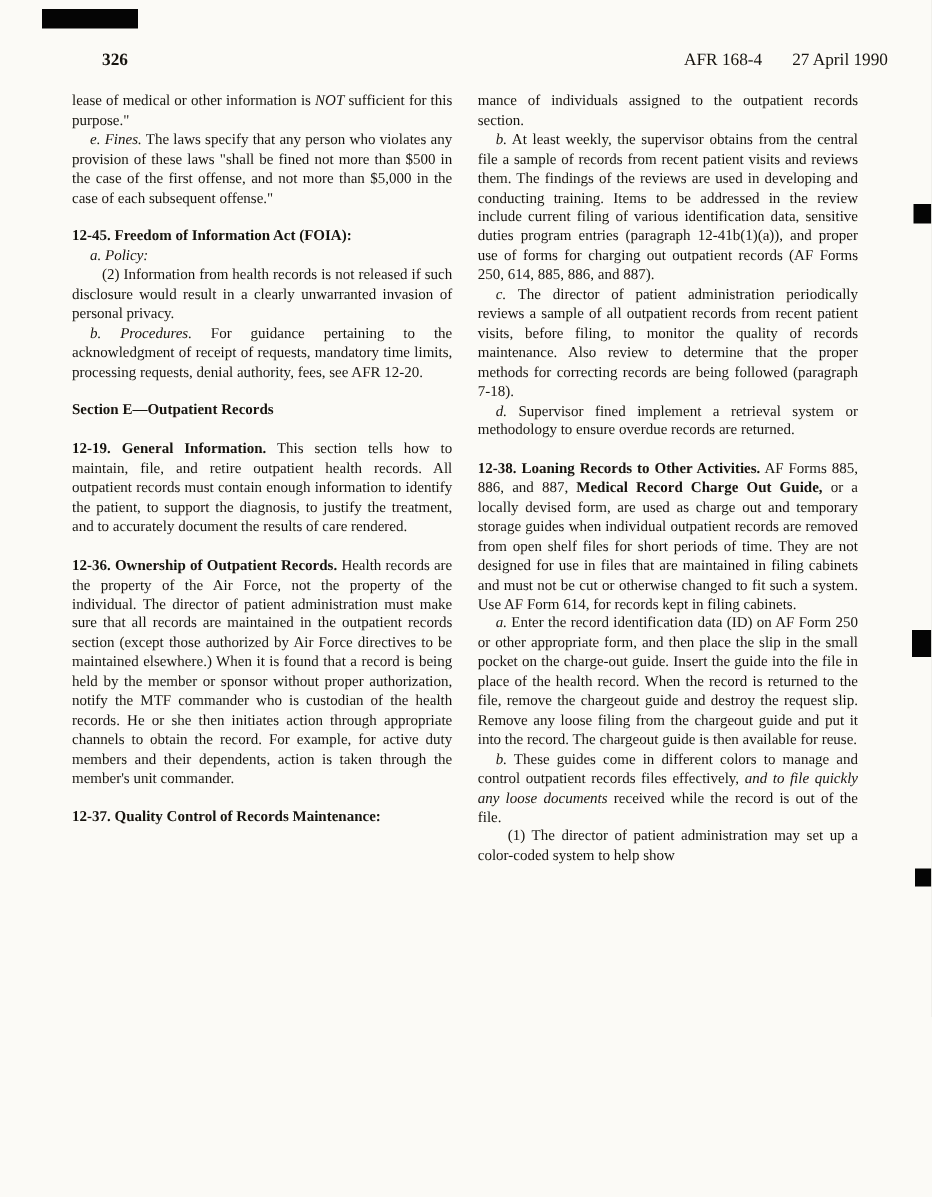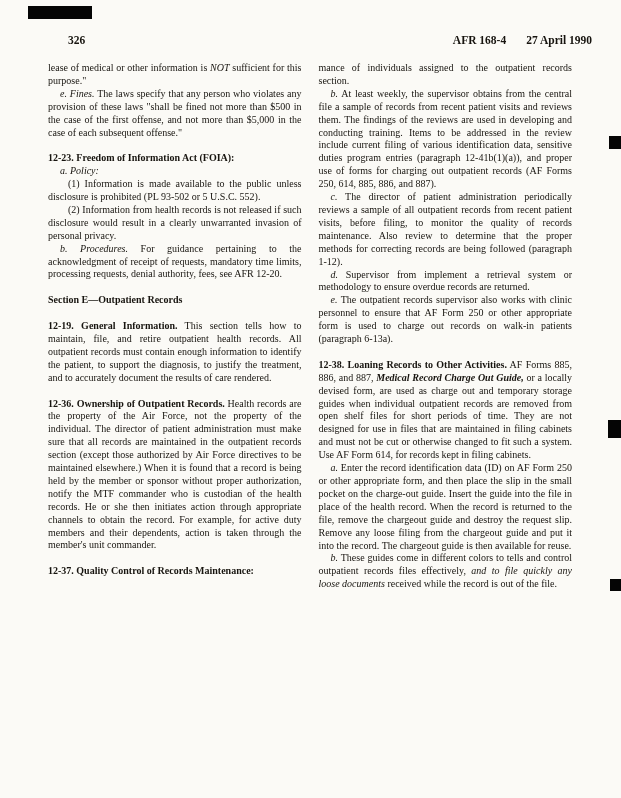--- a/index.html
+++ b/index.html
@@ -18,42 +18,42 @@
     top: 34px;
     left: 48px;
     width: 524px;
     display: flex;
     justify-content: space-between;
     align-items: baseline;
     font-size: 11.5px;
     font-weight: 700;
     margin-left: 20px;
   }
-  .header-right { display: flex; gap: 20px; font-weight: 700; }
+  .header-right { display: flex; gap: 20px; font-weight: 400; }
   .content {
     position: absolute;
     top: 62px;
     left: 48px;
     width: 524px;
     display: flex;
     gap: 17px;
   }
   .column {
     width: 253.5px;
     font-size: 10px;
     line-height: 12.9px;
     text-align: justify;
   }
   p.para { margin: 0; }
   p.space-before { margin-top: 12.9px; }
   p.indent-first { text-indent: 12px; }
   p.indent-double { text-indent: 20px; }
   .seg-bold { font-weight: 700; }
   .seg-italic { font-style: italic; }
-  .seg-bold-italic { font-weight: 700; font-style: italic; }
+  .seg-bold-italic { font-weight: 700; }
   .artifact { position: absolute; background: #050505; }
   #artifact-top-left { left: 28px; top: 6px; width: 64px; height: 13px; }
   #artifact-right-1 { left: 609px; top: 136px; width: 12px; height: 13px; }
   #artifact-right-2 { left: 608px; top: 420px; width: 13px; height: 18px; }
   #artifact-right-3 { left: 610px; top: 579px; width: 11px; height: 12px; }
 </style>
 </head>
 <body>
 
 <div class="page">
@@ -68,35 +68,34 @@
     <span class="header-right">
       <span>AFR 168-4</span>
       <span>27 April 1990</span>
     </span>
   </div>
 
   <div class="content">
     <div class="column" id="left-column">
         <p class="para"><span>lease of medical or other information is </span><span class="seg-italic">NOT</span><span> sufficient for this purpose."</span></p>
         <p class="para indent-first"><span class="seg-italic">e. Fines.</span><span> The laws specify that any person who violates any provision of these laws "shall be fined not more than $500 in the case of the first offense, and not more than $5,000 in the case of each subsequent offense."</span></p>
-        <p class="para space-before"><span class="seg-bold">12-23. Freedom of Information Act (FOIA):</span></p>
+        <p class="para space-before"><span class="seg-bold">12-45. Freedom of Information Act (FOIA):</span></p>
         <p class="para indent-first"><span class="seg-italic">a. Policy:</span></p>
-        <p class="para indent-double"><span>(1) Information is made available to the public unless disclosure is prohibited (PL 93-502 or 5 U.S.C. 552).</span></p>
         <p class="para indent-double"><span>(2) Information from health records is not released if such disclosure would result in a clearly unwarranted invasion of personal privacy.</span></p>
         <p class="para indent-first"><span class="seg-italic">b. Procedures.</span><span> For guidance pertaining to the acknowledgment of receipt of requests, mandatory time limits, processing requests, denial authority, fees, see AFR 12-20.</span></p>
         <p class="para space-before"><span class="seg-bold">Section E—Outpatient Records</span></p>
         <p class="para space-before"><span class="seg-bold">12-19. General Information.</span><span> This section tells how to maintain, file, and retire outpatient health records. All outpatient records must contain enough information to identify the patient, to support the diagnosis, to justify the treatment, and to accurately document the results of care rendered.</span></p>
         <p class="para space-before"><span class="seg-bold">12-36. Ownership of Outpatient Records.</span><span> Health records are the property of the Air Force, not the property of the individual. The director of patient administration must make sure that all records are maintained in the outpatient records section (except those authorized by Air Force directives to be maintained elsewhere.) When it is found that a record is being held by the member or sponsor without proper authorization, notify the MTF commander who is custodian of the health records. He or she then initiates action through appropriate channels to obtain the record. For example, for active duty members and their dependents, action is taken through the member's unit commander.</span></p>
         <p class="para space-before"><span class="seg-bold">12-37. Quality Control of Records Maintenance:</span></p>
       </div>
     <div class="column" id="right-column">
         <p class="para"><span>mance of individuals assigned to the outpatient records section.</span></p>
         <p class="para indent-first"><span class="seg-italic">b.</span><span> At least weekly, the supervisor obtains from the central file a sample of records from recent patient visits and reviews them. The findings of the reviews are used in developing and conducting training. Items to be addressed in the review include current filing of various identification data, sensitive duties program entries (paragraph 12-41b(1)(a)), and proper use of forms for charging out outpatient records (AF Forms 250, 614, 885, 886, and 887).</span></p>
-        <p class="para indent-first"><span class="seg-italic">c.</span><span> The director of patient administration periodically reviews a sample of all outpatient records from recent patient visits, before filing, to monitor the quality of records maintenance. Also review to determine that the proper methods for correcting records are being followed (paragraph 1-12).</span></p>
-        <p class="para indent-first"><span class="seg-italic">d.</span><span> Supervisor from implement a retrieval system or methodology to ensure overdue records are returned.</span></p>
-        <p class="para indent-first"><span class="seg-italic">e.</span><span> The outpatient records supervisor also works with clinic personnel to ensure that AF Form 250 or other appropriate form is used to charge out records on walk-in patients (paragraph 6-13a).</span></p>
+        <p class="para indent-first"><span class="seg-italic">c.</span><span> The director of patient administration periodically reviews a sample of all outpatient records from recent patient visits, before filing, to monitor the quality of records maintenance. Also review to determine that the proper methods for correcting records are being followed (paragraph 7-18).</span></p>
+        <p class="para indent-first"><span class="seg-italic">d.</span><span> Supervisor fined implement a retrieval system or methodology to ensure overdue records are returned.</span></p>
         <p class="para space-before"><span class="seg-bold">12-38. Loaning Records to Other Activities.</span><span> AF Forms 885, 886, and 887, </span><span class="seg-bold-italic">Medical Record Charge Out Guide,</span><span> or a locally devised form, are used as charge out and temporary storage guides when individual outpatient records are removed from open shelf files for short periods of time. They are not designed for use in files that are maintained in filing cabinets and must not be cut or otherwise changed to fit such a system. Use AF Form 614, for records kept in filing cabinets.</span></p>
         <p class="para indent-first"><span class="seg-italic">a.</span><span> Enter the record identification data (ID) on AF Form 250 or other appropriate form, and then place the slip in the small pocket on the charge-out guide. Insert the guide into the file in place of the health record. When the record is returned to the file, remove the chargeout guide and destroy the request slip. Remove any loose filing from the chargeout guide and put it into the record. The chargeout guide is then available for reuse.</span></p>
-        <p class="para indent-first"><span class="seg-italic">b.</span><span> These guides come in different colors to tells and control outpatient records files effectively, </span><span class="seg-italic">and to file quickly any loose documents</span><span> received while the record is out of the file.</span></p>
+        <p class="para indent-first"><span class="seg-italic">b.</span><span> These guides come in different colors to manage and control outpatient records files effectively, </span><span class="seg-italic">and to file quickly any loose documents</span><span> received while the record is out of the file.</span></p>
+        <p class="para indent-double"><span>(1) The director of patient administration may set up a color-coded system to help show</span></p>
       </div>
   </div>
 
 </div>
 
 </body></html>

